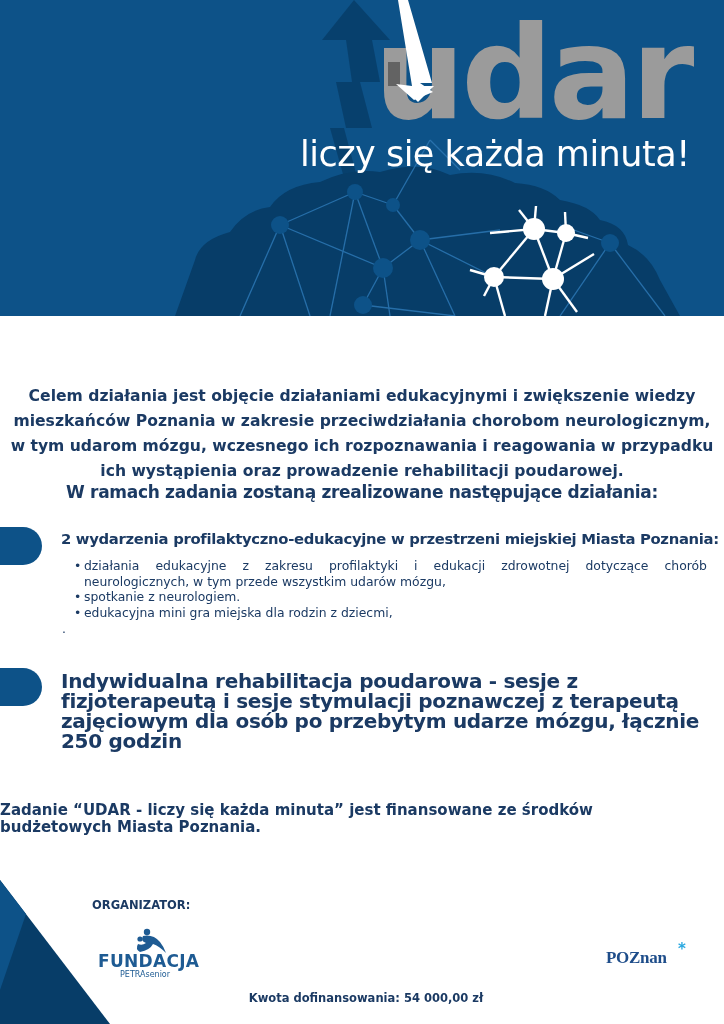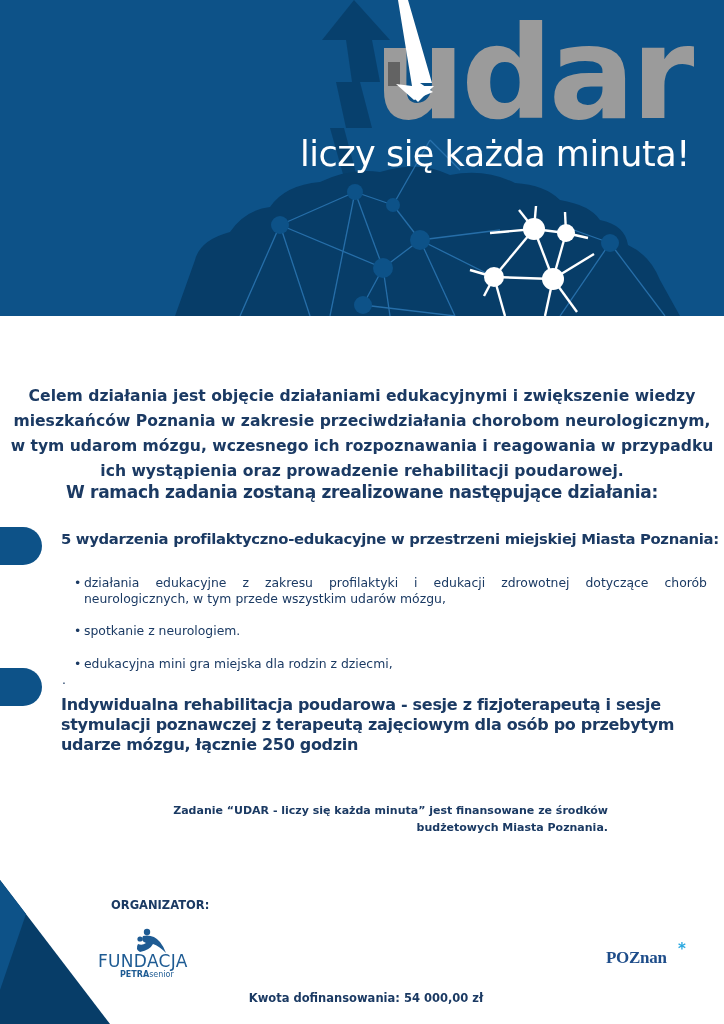--- a/index.html
+++ b/index.html
@@ -11,38 +11,38 @@
     .hero-udar { position: absolute; left: 374px; top: 10px; font-family: "DejaVu Sans", sans-serif; font-weight: bold; font-size: 128px; letter-spacing: -4px; color: #9b9b9b; line-height: 1; }
     .hero-tagline { position: absolute; left: 300px; top: 113px; font-family: "DejaVu Sans", sans-serif; font-size: 35px; color: #ffffff; letter-spacing: -0.5px; line-height: 1; margin-top: 24px; }
 
     .intro { position: absolute; left: 10px; top: 340px; width: 704px; text-align: center; font-family: "DejaVu Sans", sans-serif; font-weight: bold; font-size: 15.6px; line-height: 25px; color: #1b3a63; margin-top: 44px; }
     .section-heading { position: absolute; left: 0; top: 482px; width: 724px; text-align: center; font-family: "DejaVu Sans", sans-serif; font-weight: bold; font-size: 17px; color: #1b3a63; letter-spacing: -0.3px; }
 
     .tab-marker { position: absolute; left: 0; width: 42px; height: 38px; background: #0d5288; border-radius: 0 20px 20px 0; }
 
     .item-title { position: absolute; left: 61px; font-family: "DejaVu Sans", sans-serif; font-weight: bold; font-size: 14.8px; line-height: 20px; color: #1b3a63; letter-spacing: -0.3px; }
     .item1-title { top: 529px; white-space: nowrap; }
-    .item2-title { top: 695px; width: 660px; font-size: 16px; }
+    .item2-title { top: 671px; width: 660px; font-size: 20px; }
 
     .program { position: absolute; left: 62px; top: 558px; width: 645px; font-family: "DejaVu Sans", sans-serif; font-size: 12.4px; line-height: 15.6px; color: #1b3a63; }
     .program ul { list-style: none; padding-left: 12px; }
-    .program li { position: relative; padding-left: 10px; margin-top: 17px; }
+    .program li { position: relative; padding-left: 10px; }
     .program li::before { content: "•"; position: absolute; left: 0; }
     .program li.justify { text-align: justify; text-align-last: left; }
     .program .dot { display: block; margin-top: 1px; }
 
-    .funding { position: absolute; left: 0; top: 802px; width: 608px; text-align: right; font-family: "DejaVu Sans", sans-serif; font-weight: bold; font-size: 11px; line-height: 17px; color: #1b3a63; }
+    .funding { position: absolute; left: 0; top: 802px; width: 608px; text-align: left; font-family: "DejaVu Sans", sans-serif; font-weight: bold; font-size: 15px; line-height: 17px; color: #1b3a63; }
 
     .corner { position: absolute; left: 0; top: 880px; }
-    .organizer-label { position: absolute; left: 111px; top: 898px; font-family: "DejaVu Sans", sans-serif; font-weight: bold; font-size: 11.5px; color: #1b3a63; }
+    .organizer-label { position: absolute; left: 92px; top: 898px; font-family: "DejaVu Sans", sans-serif; font-weight: bold; font-size: 11.5px; color: #1b3a63; }
 
     .fundacja-logo { position: absolute; left: 96px; top: 928px; width: 104px; height: 56px; }
-    .fundacja-word { position: absolute; left: 2px; top: 23px; font-family: "DejaVu Sans", sans-serif; font-weight: normal; font-size: 17px; color: #1e5b93; letter-spacing: 0.3px; }
+    .fundacja-word { position: absolute; left: 2px; top: 23px; font-family: "DejaVu Sans", sans-serif; font-weight: bold; font-size: 17px; color: #1e5b93; letter-spacing: 0.3px; }
     .fundacja-sub { position: absolute; left: 24px; top: 42px; font-family: "DejaVu Sans", sans-serif; font-size: 8px; color: #1e5b93; }
-    .fundacja-sub b { font-weight: bold; }
+    .fundacja-sub b { font-weight: normal; }
 
     .poznan-logo { position: absolute; left: 606px; top: 948px; font-family: Liberation Serif, serif; font-weight: bold; font-size: 17px; color: #1e4d8a; letter-spacing: -0.3px; }
     .poznan-star { position: absolute; left: 678px; top: 940px; font-family: "DejaVu Sans", sans-serif; font-weight: bold; font-size: 15px; color: #29a8e0; }
 
     .amount { position: absolute; left: 0; top: 991px; width: 724px; text-align: center; padding-left: 8px; font-family: "DejaVu Sans", sans-serif; font-weight: bold; font-size: 11.5px; color: #1b3a63; }
   </style>
 </head>
 <body>
 
 <div class="hero">
@@ -119,21 +119,21 @@
   </svg>
 
   <div class="hero-tagline">liczy się każda minuta!</div>
 </div>
 
 <p class="intro">Celem działania jest objęcie działaniami edukacyjnymi i zwiększenie wiedzy mieszkańców Poznania w zakresie przeciwdziałania chorobom neurologicznym, w tym udarom mózgu, wczesnego ich rozpoznawania i reagowania w przypadku ich wystąpienia oraz prowadzenie rehabilitacji poudarowej.</p>
 
 <h2 class="section-heading">W ramach zadania zostaną zrealizowane następujące działania:</h2>
 
 <div class="tab-marker" style="top:527px;"></div>
-<h3 class="item-title item1-title">5 wydarzenia profilaktyczno-edukacyjne w przestrzeni miejskiej Miasta Poznania:</h3>
+<h3 class="item-title item1-title">2 wydarzenia profilaktyczno-edukacyjne w przestrzeni miejskiej Miasta Poznania:</h3>
 <div class="program">
   <ul>
     <li class="justify">działania edukacyjne z zakresu profilaktyki i edukacji zdrowotnej dotyczące chorób neurologicznych, w tym przede wszystkim udarów mózgu,</li>
     <li>spotkanie z neurologiem.</li>
     <li>edukacyjna mini gra miejska dla rodzin z dziecmi,</li>
   </ul>
   <span class="dot">.</span>
 </div>
 
 <div class="tab-marker" style="top:668px;"></div>

